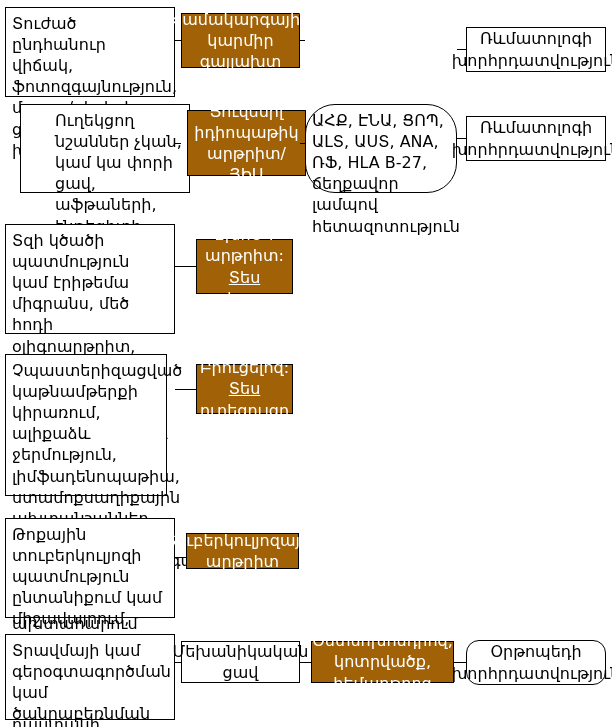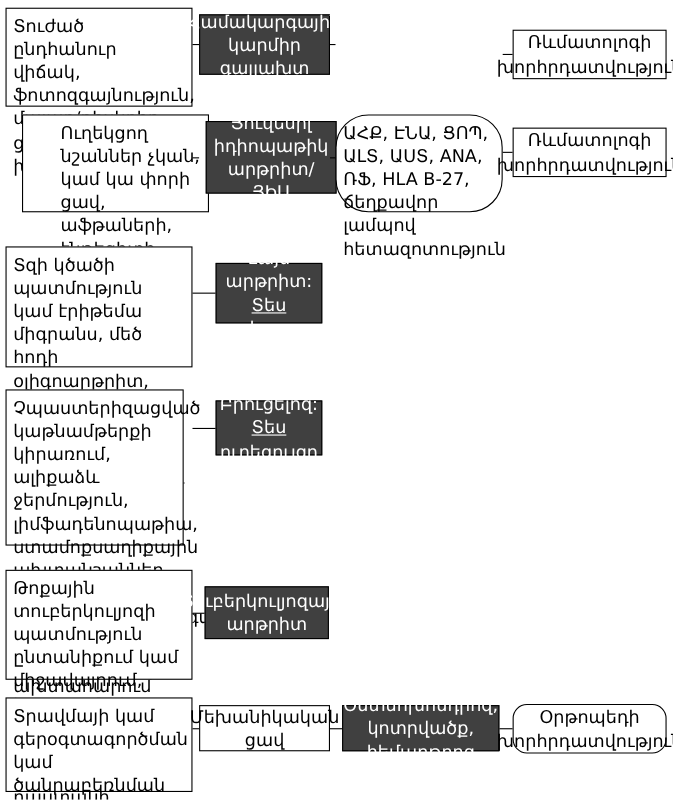--- a/index.html
+++ b/index.html
@@ -16,21 +16,21 @@
     font-size:16px;
     line-height:1.32;
     padding:5px 6px;
     color:#000000;
   }
   .box.vcenter {
     display:flex; align-items:center; justify-content:center;
     text-align:center;
   }
   .box.red {
-    background:#404040;
+    background:#a16207;
     color:#ffffff;
     border:1px solid #000000;
     display:flex; flex-direction:column;
     align-items:center; justify-content:center;
     text-align:center;
   }
   .box.red .link { text-decoration:underline; cursor:pointer; }
   .conn {
     position:absolute; height:0;
     border-top:1px solid #000000;
@@ -55,34 +55,34 @@
     <span>Յուվենիլ իդիոպաթիկ արթրիտ/ՅԻԱ</span>
   </div>
   <div class="box" style="left:305px; top:104px; width:152px; height:89px;border-radius:30px;">ԱՀՔ, ԷՆԱ, ՑՈՊ, ԱԼՏ, ԱՍՏ, ANA, ՌՖ, HLA B-27, ճեղքավոր լամպով հետազոտություն</div>
   <div class="box vcenter" style="left:466px; top:116px; width:140px; height:45px;">Ռևմատոլոգի խորհրդատվություն</div>
   <div class="conn" style="left:175px; top:143px; width:6px;"></div>
   <div class="conn" style="left:300px; top:143px; width:5px;"></div>
   <div class="conn" style="left:457px; top:138px; width:9px;"></div>
 
   <div class="box" style="left:5px; top:224px; width:170px; height:110px;">Տզի կծածի պատմություն կամ էրիթեմա միգրանս, մեծ հոդի օլիգոարթրիտ, սովորաբար ասիմետրիկ, հաճախ ծնկան հոդի ընդգրկումով</div>
   <div class="box red" style="left:196px; top:239px; width:97px; height:55px;">
-    <span>Լայմ արթրիտ:</span>
+    <span>ԷխոՍԳ արթրիտ:</span>
     <span class="link">Տես ուղեցույցը</span>
   </div>
   <div class="conn" style="left:175px; top:266px; width:21px;"></div>
 
   <div class="box" style="left:5px; top:354px; width:162px; height:142px;">Չպաստերիզացված կաթնամթերքի կիրառում, ալիքաձև ջերմություն, լիմֆադենոպաթիա, ստամոքսաղիքային ախտանշաններ, դեպրեսիա, հեպատոսպլենոմեգալիա, սակրոիլիակ կամ սպինալ հոդերի ախտահարում</div>
   <div class="box red" style="left:196px; top:364px; width:97px; height:50px;">
     <span>Բրուցելոզ:</span>
     <span class="link">Տես ուղեցույցը</span>
   </div>
   <div class="conn" style="left:175px; top:389px; width:21px;"></div>
 
   <div class="box" style="left:5px; top:518px; width:170px; height:100px;">Թոքային տուբերկուլյոզի պատմություն ընտանիքում կամ միջավայրում, հազ, քրոնիկ մոնոարթրիտ, հաճախ ծնկան հոդերի կամ դաստակի</div>
-  <div class="box red" style="left:186px; top:533px; width:113px; height:48px;">
+  <div class="box red" style="left:186px; top:533px; width:113px; height:36px;">
     <span>Տուբերկուլյոզային արթրիտ</span>
   </div>
   <div class="conn" style="left:175px; top:557px; width:11px;"></div>
 
   <div class="box" style="left:5px; top:634px; width:170px; height:86px;">Տրավմայի կամ գերօգտագործման կամ ծանրաբեռնման պատմություն</div>
   <div class="box vcenter" style="left:181px; top:641px; width:119px; height:42px;">Մեխանիկական ցավ</div>
   <div class="box red" style="left:311px; top:641px; width:143px; height:42px;">
     <span>Օստեոխոնդրոզ, կոտրվածք, հեմարթրոզ</span>
   </div>
   <div class="box vcenter" style="left:466px; top:640px; width:140px; height:45px;border-radius:13px;">Օրթոպեդի խորհրդատվություն</div>

